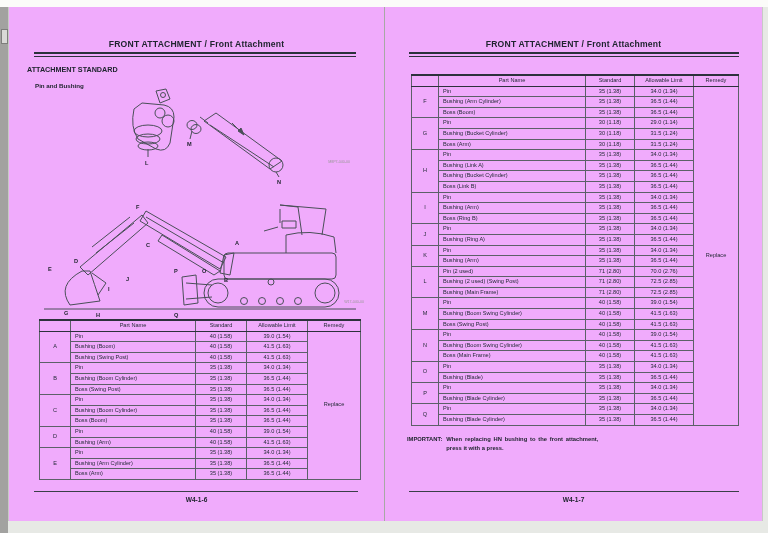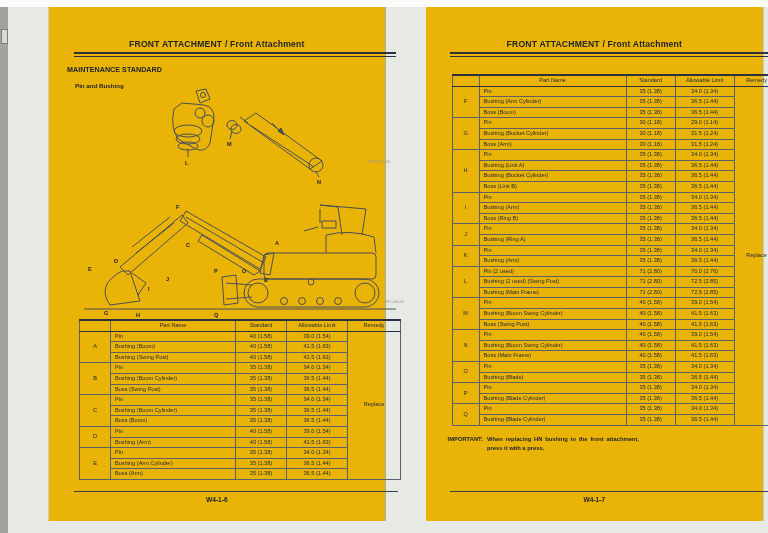--- a/index.html
+++ b/index.html
@@ -7,21 +7,21 @@
     width:768px;height:533px;position:relative;overflow:hidden;
     background:#e7e9e5;
     font-family:"Liberation Sans", sans-serif;
     color:#252b38;
     -webkit-font-smoothing:antialiased;
   }
   .top-strip{position:absolute;left:0;top:0;width:768px;height:7px;background:#fbfbf9;}
   .left-strip{position:absolute;left:0;top:7px;width:8px;height:526px;background:#a2a2a0;}
   .strip-marker{position:absolute;left:1px;top:22px;width:5px;height:13px;background:#d9d9d7;border:1px solid #7e7e7c;}
   .pages{position:absolute;left:8px;top:7px;width:756px;height:514px;display:flex;}
-  .page{position:relative;background:#eab308;height:514px;margin-left:40px;}
+  .page{position:relative;background:#f0abfc;height:514px;}
   .page-left{width:375px;border-right:1px solid #a7a9a5;border-left:1px solid #c8cac6;}
   .page-right{width:377px;border-right:1px solid #c8cac6;}
 
   .doc-title{position:absolute;top:32px;left:0;right:0;text-align:center;
     font-size:8.6px;font-weight:bold;letter-spacing:.2px;color:#20252f;}
   .title-rule{position:absolute;top:45px;height:2px;
     border-top:2.2px solid #2c313c;border-bottom:1px solid #2c313c;}
   .page-left .title-rule{left:25px;width:322px;}
   .page-right .title-rule{left:24px;width:330px;}
 
@@ -79,21 +79,21 @@
 <div class="top-strip"></div>
 <div class="left-strip">
   <div class="strip-marker"></div>
 </div>
 
 <div class="pages">
 
   <section class="page page-left">
     <div class="doc-title">FRONT ATTACHMENT / Front Attachment</div>
     <div class="title-rule"></div>
-    <div class="sect-heading">MAINTENANCE STANDARD</div>
+    <div class="sect-heading">ATTACHMENT STANDARD</div>
     <div class="sub-heading">Pin and Bushing</div>
 
     <svg class="fig fig-top" width="252" height="100" viewBox="0 0 252 100">
       <polygon points="52,4 62,2 66,12 56,16"></polygon>
       <circle cx="59" cy="8" r="2.5"></circle>
       <path d="M38,16 L60,18 Q70,20 70,30 L66,56 Q62,66 52,62 L34,52 Q26,40 30,22 Z"></path>
       <ellipse cx="44" cy="44" rx="14" ry="6"></ellipse>
       <ellipse cx="44" cy="52" rx="12" ry="5"></ellipse>
       <ellipse cx="44" cy="59" rx="10" ry="4"></ellipse>
       <circle cx="56" cy="26" r="5"></circle>

